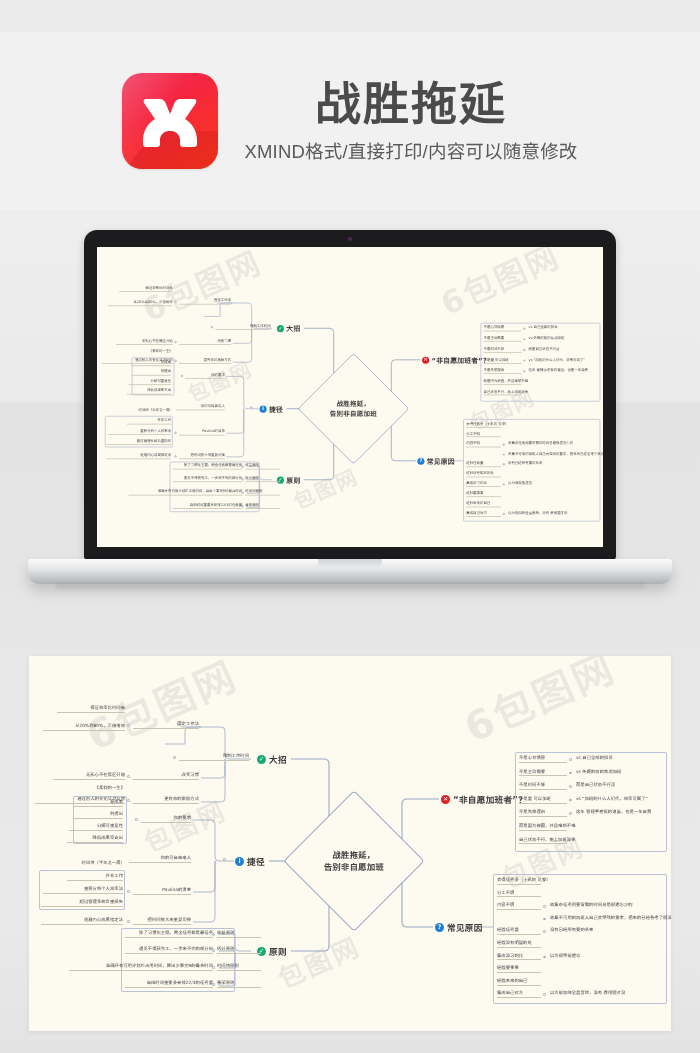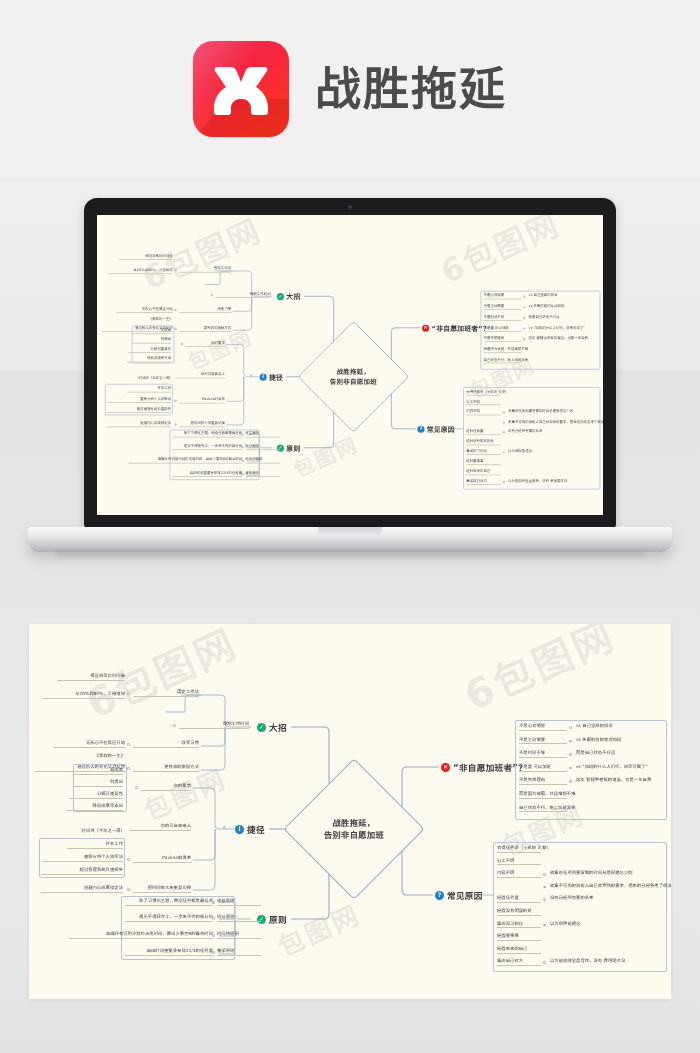--- a/index.html
+++ b/index.html
@@ -11,20 +11,21 @@
     font-family: "Liberation Sans", "DejaVu Sans", sans-serif;
     background: #ebebeb;
     overflow: hidden;
   }
 
   .page {
     position: relative;
     width: 700px;
     height: 791px;
     background: linear-gradient(180deg, #f0f0f0 0%, #ececec 16%, #e6e6e6 17%, #e9e9e9 58%, #e4e4e4 100%);
+    margin-top: 32px;
   }
 
   
   .header {
     position: absolute;
     left: 0; top: 0;
     width: 700px;
     height: 178px;
     background: #f1f1f1;
     display: flex;
@@ -264,20 +265,21 @@
     <div class="logo-tile">
       <div class="gloss"></div>
       <div class="shade"></div>
       <svg width="96" height="96" viewBox="0 0 96 96">
         <path d="M24 26 h13 c4 0 6 2 7 5 l4 10 l4 -10 c1 -3 3 -5 7 -5 h13 c2 0 3 2 2 4 l-11 16 c7 4 12 12 12 21 v4 c0 2 -1 3 -3 3 h-11 c-2 0 -3 -1 -3 -3 v-4 c0 -5 -4 -9 -9 -9 h-2 c-5 0 -9 4 -9 9 v4 c0 2 -1 3 -3 3 h-11 c-2 0 -3 -1 -3 -3 v-4 c0 -9 5 -17 12 -21 l-11 -16 c-1 -2 0 -4 2 -4 z" fill="#ffffff"></path>
       </svg>
     </div>
 
     <div class="title-block">
       <div class="main-title">战胜拖延</div>
+      <div class="sub-title">XMIND格式/直接打印/内容可以随意修改</div>
     </div>
 
   </div>
 
   <div class="laptop-stage">
     <div class="laptop-lid">
       <div class="laptop-cam"></div>
       <div class="laptop-screen">
         <div class="mm" id="mm-laptop" style="transform:scale(0.789);">
   <div class="mm-inner">

